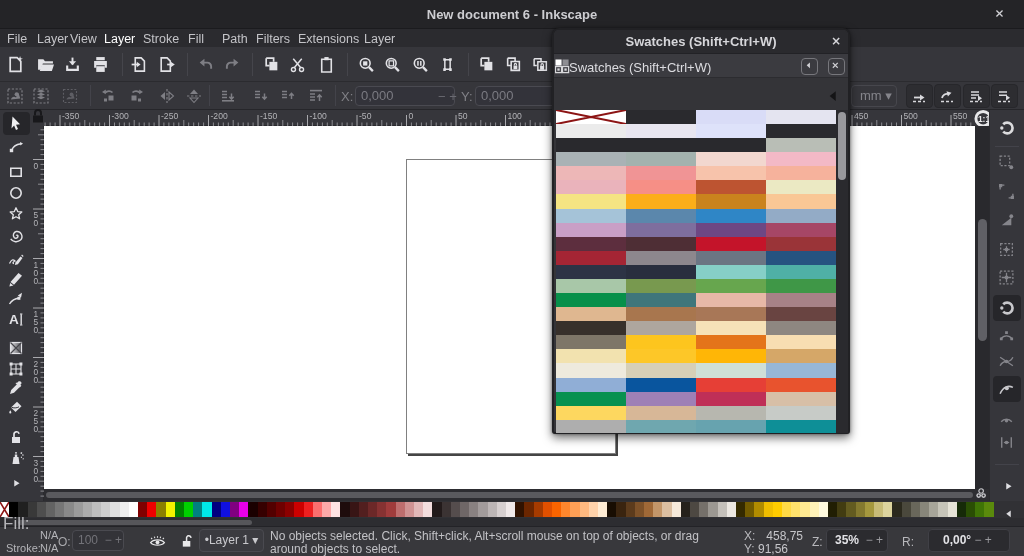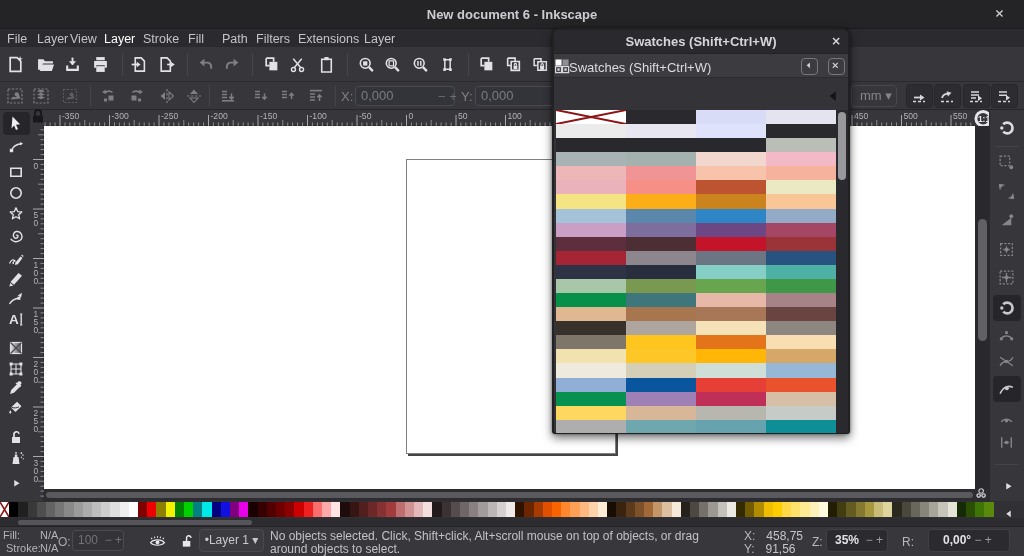--- a/index.html
+++ b/index.html
@@ -777,42 +777,42 @@
 <div class="ab" style="left:956.8px;top:501.5px;width:9.5px;height:15px;background:#162a08"></div>
 <div class="ab" style="left:966.0px;top:501.5px;width:9.5px;height:15px;background:#2a4e04"></div>
 <div class="ab" style="left:975.2px;top:501.5px;width:9.5px;height:15px;background:#3f7406"></div>
 <div class="ab" style="left:984.4px;top:501.5px;width:9.5px;height:15px;background:#5a8a0c"></div>
 <svg style="position:absolute;left:1004px;top:508px" width="12" height="13" viewBox="0 0 16 16">
     <path d="M9 2.5 L3 7 9 11.5 z" fill="#dcdce0"></path>
   </svg>
 <div class="ab" style="left:0px;top:518px;width:1024px;height:8px;background:#2d2d31"></div>
 <div class="ab" style="left:18px;top:519.5px;width:234px;height:5.5px;background:#56565a;border-radius:2.5px"></div>
 <div class="ab" style="left:0px;top:526px;width:1024px;height:30px;background:#38383c;border-top:1px solid #232327"></div>
-<div class="ab" style="left:3px;top:529px;width:60px;height:12px;font-size:11px;color:#b4b4b8;width:auto">Fill:</div>
+<div class="ab" style="left:3px;top:514px;width:60px;height:12px;font-size:17px;color:#b4b4b8;width:auto">Fill:</div>
 <div class="ab" style="left:6px;top:542px;width:60px;height:12px;font-size:11px;color:#b4b4b8;width:auto">Stroke:</div>
 <div class="ab" style="left:40px;top:529px;width:30px;height:12px;font-size:11px;color:#b4b4b8;width:auto">N/A</div>
 <div class="ab" style="left:40px;top:542px;width:30px;height:12px;font-size:11px;color:#b4b4b8;width:auto">N/A</div>
 <div class="ab" style="left:58px;top:535px;width:18px;height:13px;font-size:12px;color:#a8a8ac;width:auto">O:</div>
 <div class="ab" style="left:72px;top:530px;width:52px;height:21px;background:#333338;border:1px solid #4a4a50;border-radius:4px;font-size:12px;color:#737379;line-height:19px;padding-left:5px">100&nbsp;&nbsp;−&nbsp;+</div>
 <svg style="position:absolute;left:149px;top:533px" width="17" height="17" viewBox="0 0 16 16">
     <path d="M1.5 9 C4 5.5 12 5.5 14.5 9 C12 12.2 4 12.2 1.5 9 z" fill="none" stroke="#e8e8ea" stroke-width="1.2"></path>
     <circle cx="8" cy="8.8" r="1.8" fill="#e8e8ea"></circle>
     <path d="M3 5.8 L2 4.6 M5.5 4.8 L5 3.4 M8 4.5 V3 M10.5 4.8 l.5 -1.4 M13 5.8 l1 -1.2" fill="none" stroke="#e8e8ea" stroke-width="1"></path>
   </svg>
 <svg style="position:absolute;left:180px;top:533px" width="15" height="16" viewBox="0 0 16 16">
     <path d="M3 8 h8 v6 H3 z" fill="#e8e8ea"></path>
     <path d="M7 8 V5.2 a2.4 2.4 0 0 1 4.8 -.6" fill="none" stroke="#e8e8ea" stroke-width="1.6"></path>
   </svg>
 <div class="ab" style="left:199px;top:529px;width:65px;height:23px;background:#3b3b40;border:1px solid #4a4a50;border-radius:4px;font-size:12px;color:#c9c9cd;line-height:21px;text-align:center">•Layer 1 ▾</div>
 <div class="ab" style="left:270px;top:529px;width:470px;height:13px;font-size:12px;color:#c2c2c6;width:auto">No objects selected. Click, Shift+click, Alt+scroll mouse on top of objects, or drag</div>
 <div class="ab" style="left:270px;top:542px;width:470px;height:13px;font-size:12px;color:#c2c2c6;width:auto">around objects to select.</div>
 <div class="ab" style="left:744px;top:529px;width:20px;height:12px;font-size:12px;color:#b8b8bc;width:auto">X:</div>
 <div class="ab" style="left:744px;top:542px;width:20px;height:12px;font-size:12px;color:#b8b8bc;width:auto">Y:</div>
 <div class="ab" style="left:758px;top:529px;width:45px;height:12px;font-size:12px;color:#c6c6ca;text-align:right;width:45px">458,75</div>
-<div class="ab" style="left:758px;top:542px;width:45px;height:12px;font-size:12px;color:#c6c6ca;text-align:center;width:45px">91,56</div>
+<div class="ab" style="left:758px;top:542px;width:45px;height:12px;font-size:12px;color:#c6c6ca;text-align:left;width:45px">91,56</div>
 <div class="ab" style="left:812px;top:535px;width:16px;height:13px;font-size:12px;color:#b8b8bc;width:auto">Z:</div>
 <div class="ab" style="left:826px;top:529px;width:62px;height:23px;background:#2b2b2f;border:1px solid #404046;border-radius:4px;font-size:12px;color:#e2e2e6;line-height:21px;text-align:left;padding-left:8px"><b>35%</b>&nbsp;&nbsp;<span style="color:#9a9a9e">− +</span></div>
 <div class="ab" style="left:902px;top:535px;width:16px;height:13px;font-size:12px;color:#b8b8bc;width:auto">R:</div>
 <div class="ab" style="left:928px;top:529px;width:82px;height:23px;background:#2b2b2f;border:1px solid #404046;border-radius:4px;font-size:12px;color:#e2e2e6;line-height:21px;text-align:left;padding-left:14px"><b>0,00°</b>&nbsp;<span style="color:#9a9a9e">− +</span></div>
 <div class="ab" style="left:552px;top:28px;width:298px;height:405.5px;background:#343438;border:2px solid #212124;border-radius:7px 7px 3px 3px;box-shadow:0 4px 10px rgba(0,0,0,0.55),0 0 3px rgba(0,0,0,0.4)"></div>
 <div class="ab" style="left:554px;top:30px;width:294px;height:23.5px;background:#2a2a2e;border-radius:5px 5px 0 0;border-bottom:1px solid #222226"></div>
 <div class="ab" style="left:554px;top:33.5px;width:294px;height:16px;text-align:center;font-size:13px;font-weight:bold;color:#d6d6da">Swatches (Shift+Ctrl+W)</div>
 <svg style="position:absolute;left:830px;top:35px" width="14" height="14" viewBox="0 0 16 16">
     <path d="M3.5 3.5 L10.5 10.5 M10.5 3.5 L3.5 10.5" fill="none" stroke="#d6d6da" stroke-width="1.7"></path>
   </svg>

